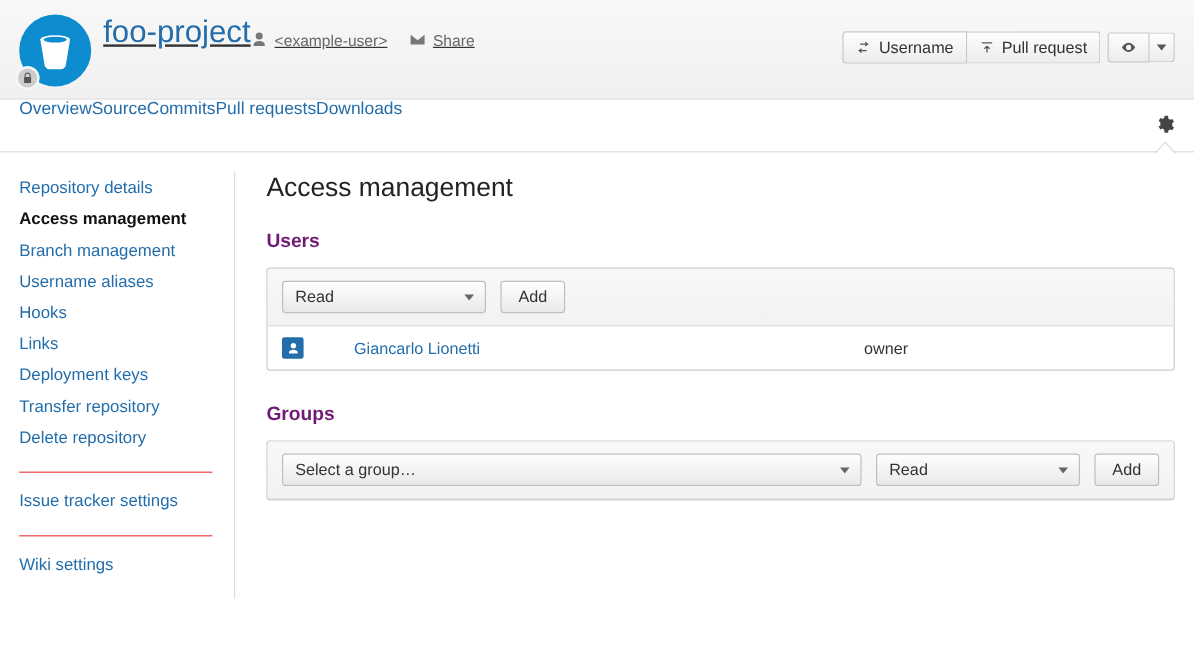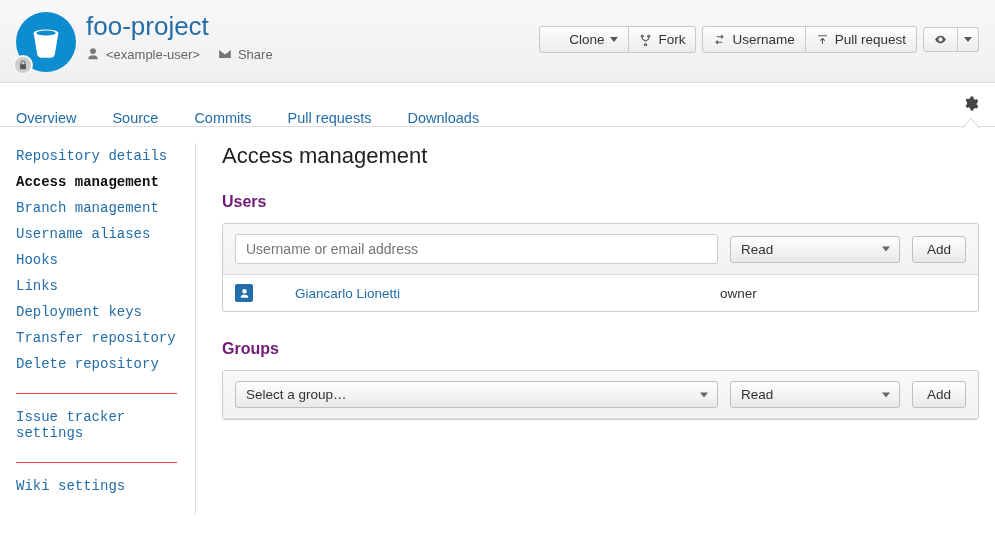--- a/index.html
+++ b/index.html
@@ -20,21 +20,21 @@
     position: relative;
   }
   .repo-avatar svg { width: 36px; height: 36px; }
   .lock-badge {
     position:absolute; bottom:-3px; left:-3px;
     width:20px; height:20px; border-radius:50%;
     background:#ccc; display:flex; align-items:center; justify-content:center;
     border: 2px solid #f5f5f5;
   }
   .lock-badge svg { width:10px; height:10px; fill:#555; }
-  .repo-title-block { display:flex; flex-direction:column; }
+  .repo-title-block { display:flex; flex-direction:row;text-decoration:underline; }
   .repo-title { font-size: 26px; font-weight: 400; color: #236daa; line-height: 1.1; }
   .repo-meta { display:flex; align-items:flex-end; gap: 18px; margin-top: 6px; color:#666; font-size: 13px;}
   .repo-meta .user { display:flex; align-items:center; gap:6px; }
   .repo-meta .share { display:flex; align-items:center; gap:6px; }
   .icon-sm { width:14px; height:14px; fill:#777; }
 
   .toolbar { display:flex; align-items:center; gap:6px; margin-top: 14px; }
   .btn {
     display:inline-flex; align-items:center; gap:6px;
     background: linear-gradient(#fefefe, #ececec);
@@ -48,38 +48,38 @@
   .btn-group .btn { border-radius:0; }
   .btn-group .btn:first-child { border-top-left-radius:3px; border-bottom-left-radius:3px; }
   .btn-group .btn:last-child { border-top-right-radius:3px; border-bottom-right-radius:3px; border-left:none; }
 
   .navbar {
     border-bottom: 1px solid #ddd;
     padding: 0 16px;
     display:flex; justify-content:space-between; align-items:stretch;
     height: 44px;
   }
-  .nav-links { display:flex; align-items:flex-end; gap: 36px; }
+  .nav-links { display:flex; align-items:flex-start; }
   .nav-link { color:#236daa; font-size: 14.5px; cursor:pointer; }
   .gear { align-self:center; cursor:pointer; position:relative; }
   .gear svg { width:17px; height:17px; fill:#444; }
   .gear::after {
     content:""; position:absolute; left:50%; transform:translateX(-50%);
     bottom:-14px; width:0; height:0;
     border-left:9px solid transparent; border-right:9px solid transparent;
     border-bottom:10px solid #fff;
     filter: drop-shadow(0 -1px 0 #ccc);
   }
 
   .body { display:flex; padding: 16px 16px 30px 16px; }
   .sidebar { width:180px; flex-shrink:0; border-right:1px solid #ddd; padding-right:18px; }
   .sidebar-group { margin-bottom: 8px; padding-bottom: 8px; }
   .sidebar-group + .sidebar-group { border-top:1px solid #ef4444; padding-top:10px; }
   .sidebar a {
-    display:block; padding:5px 0; color:#236daa; font-size:14px; cursor:pointer;font-family:Liberation Mono, monospace;
+    display:block; padding:5px 0; color:#236daa; font-size:14px; cursor:pointer;
   }
   .sidebar a.active { color:#111; font-weight:700; }
 
   .main { flex:1; padding-left: 26px; }
   .page-title { font-size: 22px; font-weight:400; color:#222; margin-bottom: 24px; }
   .section-title { font-size:16px; font-weight:700; color:#701a75; margin-bottom: 12px; }
 
   .panel {
     border:1px solid #ccc; border-radius:3px; overflow:hidden;
     margin-bottom: 28px;
@@ -149,35 +149,20 @@
           <span>Share</span>
         </span>
       </div>
     </div>
   </div>
 
   <div class="toolbar">
     <div class="btn-group">
       <button class="btn">
         <svg viewBox="0 0 24 24">
-            <path d="M12 3v10m0 0l-4-4m4 4l4-4M4 19h16"></path>
-          </svg>
-        <span>Clone</span>
-        <span class="caret"></span>
-      </button>
-      <button class="btn">
-        <svg viewBox="0 0 24 24">
-            <path d="M6 4a2 2 0 1 0 .001 0zM18 4a2 2 0 1 0 .001 0zM12 20a2 2 0 1 0 .001 0zM6 6v4c0 3 6 3 6 6m6-10v4c0 3-6 3-6 6" fill="none" stroke="#555" stroke-width="2"></path>
-          </svg>
-        <span>Fork</span>
-      </button>
-    </div>
-    <div class="btn-group">
-      <button class="btn">
-        <svg viewBox="0 0 24 24">
             <path d="M7 7h11l-3-3m3 3l-3 3M17 17H6l3 3m-3-3l3-3" fill="none" stroke="#555" stroke-width="2"></path>
           </svg>
         <span>Username</span>
       </button>
       <button class="btn">
         <svg viewBox="0 0 24 24">
             <path d="M12 20V10m0 0l-4 4m4-4l4 4M4 5h16" fill="none" stroke="#555" stroke-width="2"></path>
           </svg>
         <span>Pull request</span>
       </button>
@@ -230,21 +215,20 @@
         <a>Wiki settings</a>
       </div>
   </nav>
 
   <main class="main">
     <h1 class="page-title">Access management</h1>
 
     <h2 class="section-title">Users</h2>
     <div class="panel">
       <div class="panel-row form">
-        <input class="text-input" type="text" placeholder="Username or email address" style="">
         <div class="select-faux">
           <span>Read</span>
           <span class="sel-caret"></span>
         </div>
         <button class="add-btn">Add</button>
       </div>
       <div id="user-rows">
           <div class="user-row">
             <span class="uicon">
               <svg viewBox="0 0 24 24">

